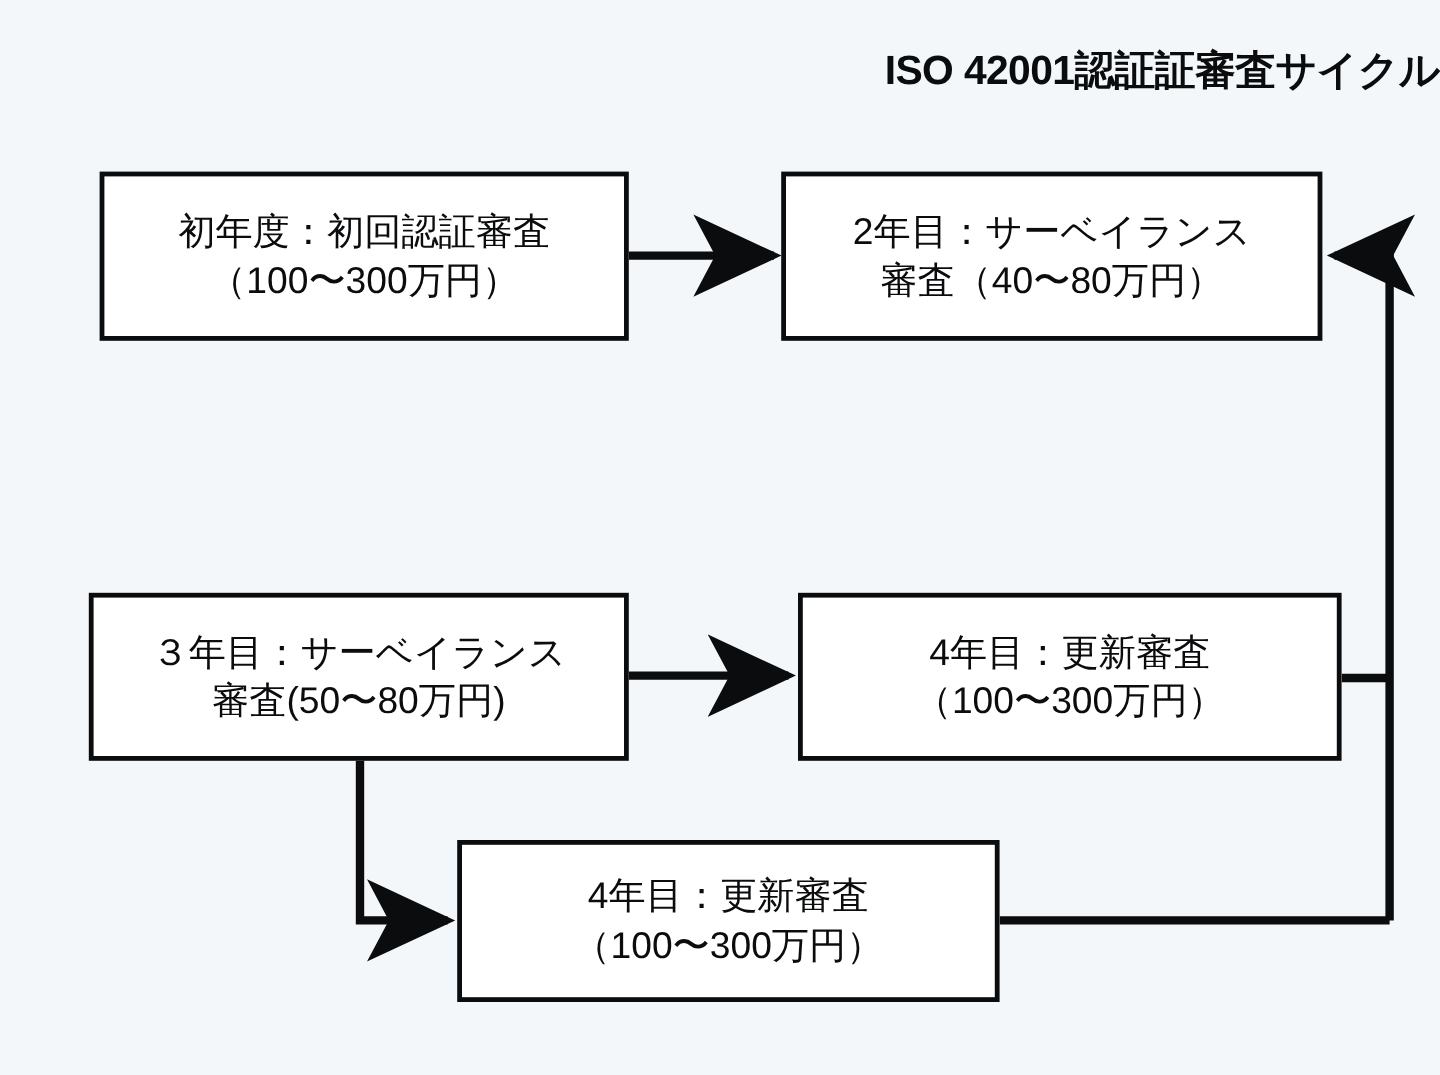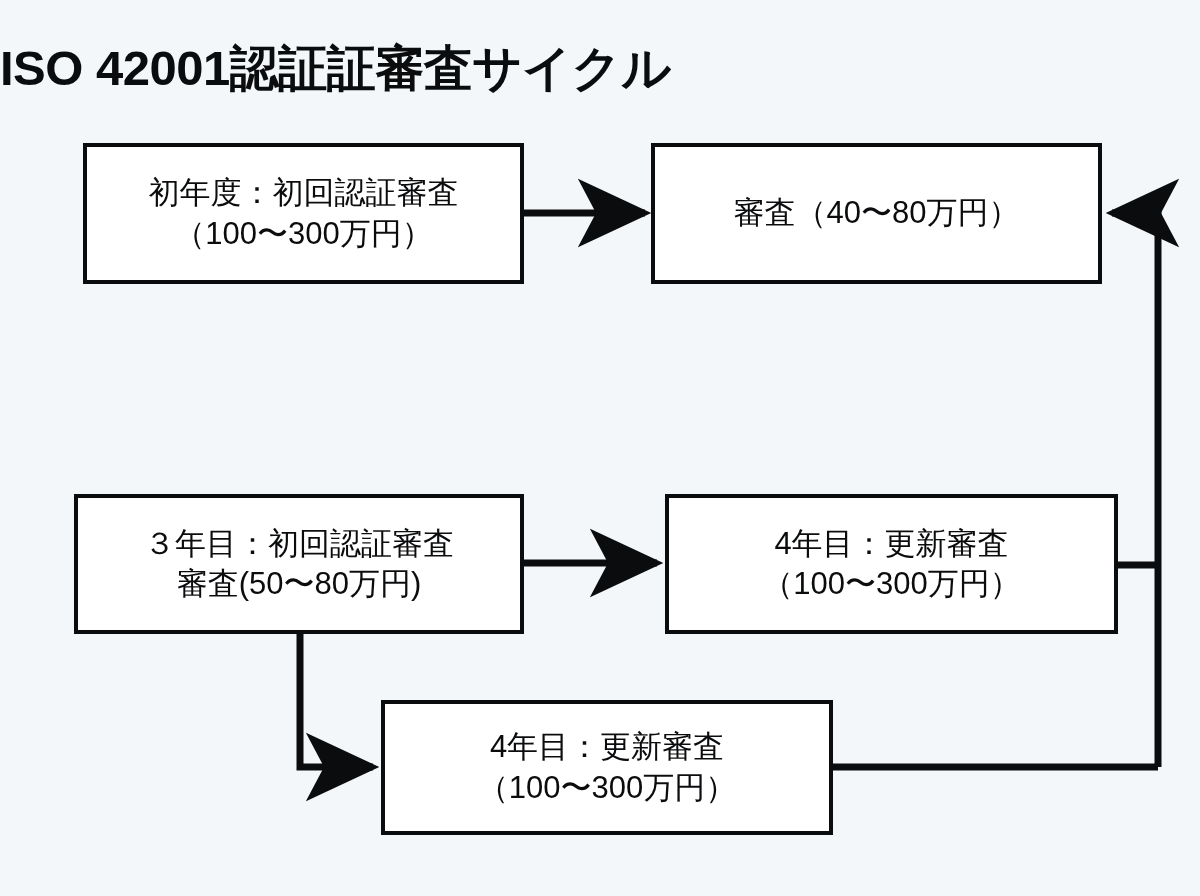--- a/index.html
+++ b/index.html
@@ -17,22 +17,22 @@
     position: relative;
     width: 1200px;
     height: 896px;
     background: #f4f7f9;
   }
   #title {
     position: absolute;
     left: 0;
     top: 36px;
     width: 1200px;
-    text-align: left;
-    font-size: 49px;
+    text-align: right;
+    font-size: 34px;
     font-weight: 700;
     color: #0b0c0e;
     letter-spacing: -0.5px;
     white-space: nowrap;
   }
   .node {
     position: absolute;
     box-sizing: border-box;
     background: #ffffff;
     border: 4px solid #0b0c0e;
@@ -95,25 +95,26 @@
       <path d="M1158,767 L1158,213 L1112,213" stroke="#0b0c0e" stroke-width="7" fill="none" stroke-linejoin="miter" marker-end="url(#arrowhead)"></path>
     </g>
   </svg>
 
   <div class="node" style="left:83px; top:143px; width:441px; height:141px;">
     <span class="l1">初年度：初回認証審査</span>
     <span class="l2">（100〜300万円）</span>
   </div>
 
   <div class="node" style="left:651px; top:143px; width:451px; height:141px;">
+    <span class="l1">2年目：サーベイランス</span>
     <span class="l2">審査（40〜80万円）</span>
   </div>
 
   <div class="node" style="left:74px; top:494px; width:450px; height:140px;">
-    <span class="l1">３年目：初回認証審査</span>
+    <span class="l1">３年目：サーベイランス</span>
     <span class="l2">審査(50〜80万円)</span>
   </div>
 
   <div class="node" style="left:665px; top:494px; width:453px; height:140px;">
     <span class="l1">4年目：更新審査</span>
     <span class="l2">（100〜300万円）</span>
   </div>
 
   <div class="node" style="left:381px; top:700px; width:452px; height:135px;">
     <span class="l1">4年目：更新審査</span>

